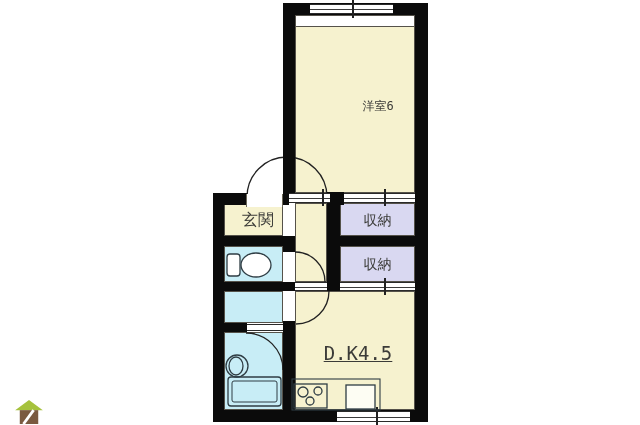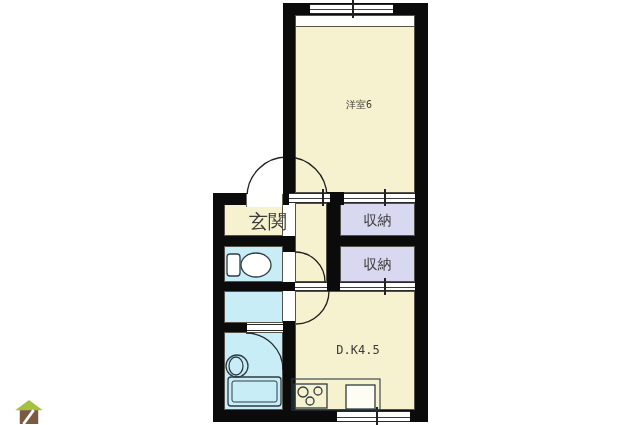--- a/index.html
+++ b/index.html
@@ -115,25 +115,25 @@
       <rect class="fx" x="294" y="384" width="33" height="24"></rect>
       <circle class="fx" cx="303" cy="392" r="5"></circle>
       <circle class="fx" cx="318" cy="391" r="4"></circle>
       <circle class="fx" cx="310" cy="401" r="4"></circle>
     </g>
     <g>
       <rect class="fx" x="346" y="385" width="29" height="24" style="fill:#fdfdf3"></rect>
     </g>
   </svg>
 
-  <div class="label" style="left:309px;top:100px;width:100px;font-size:10px;">洋室6</div>
-  <div class="label" style="left:242px;top:212px;width:52px;font-size:19px;">玄関</div>
+  <div class="label" style="left:328px;top:100px;width:100px;font-size:12px;">洋室6</div>
+  <div class="label" style="left:232px;top:212px;width:52px;font-size:16px;">玄関</div>
   <div class="label" style="left:340px;top:213px;width:75px;font-size:14px;">収納</div>
   <div class="label" style="left:340px;top:257px;width:75px;font-size:14px;">収納</div>
-  <div class="label" style="left:308px;top:344px;width:100px;font-size:12px;">D.K4.5</div>
+  <div class="label" style="left:308px;top:344px;width:100px;font-size:19px;text-decoration:underline;">D.K4.5</div>
 
   <div class="logo">
     <svg width="30" height="24" viewBox="0 0 30 26">
       <polygon points="15,0 30,11 0,11" style="fill:var(--logo_roof,#a6c23d)"></polygon>
       <rect x="5" y="11" width="20" height="15" style="fill:var(--logo_body,#7a5a40)"></rect>
       <path d="M9 26 L20 11" style="stroke:#ffffff;stroke-width:3;fill:none"></path>
     </svg>
   </div>
 
 </div>

